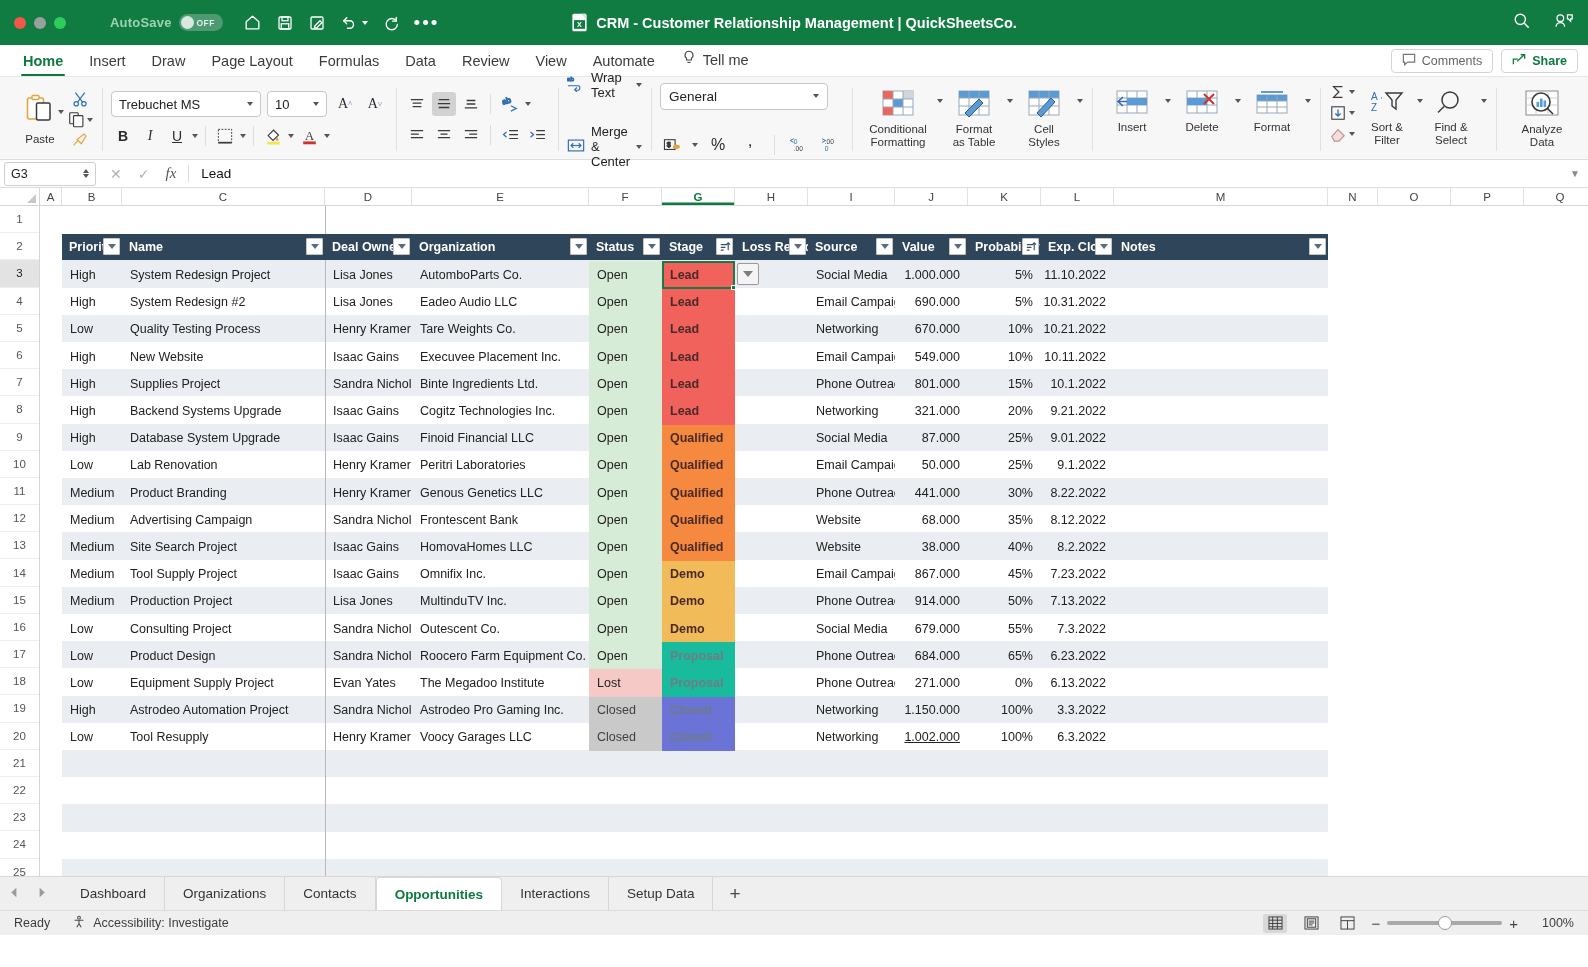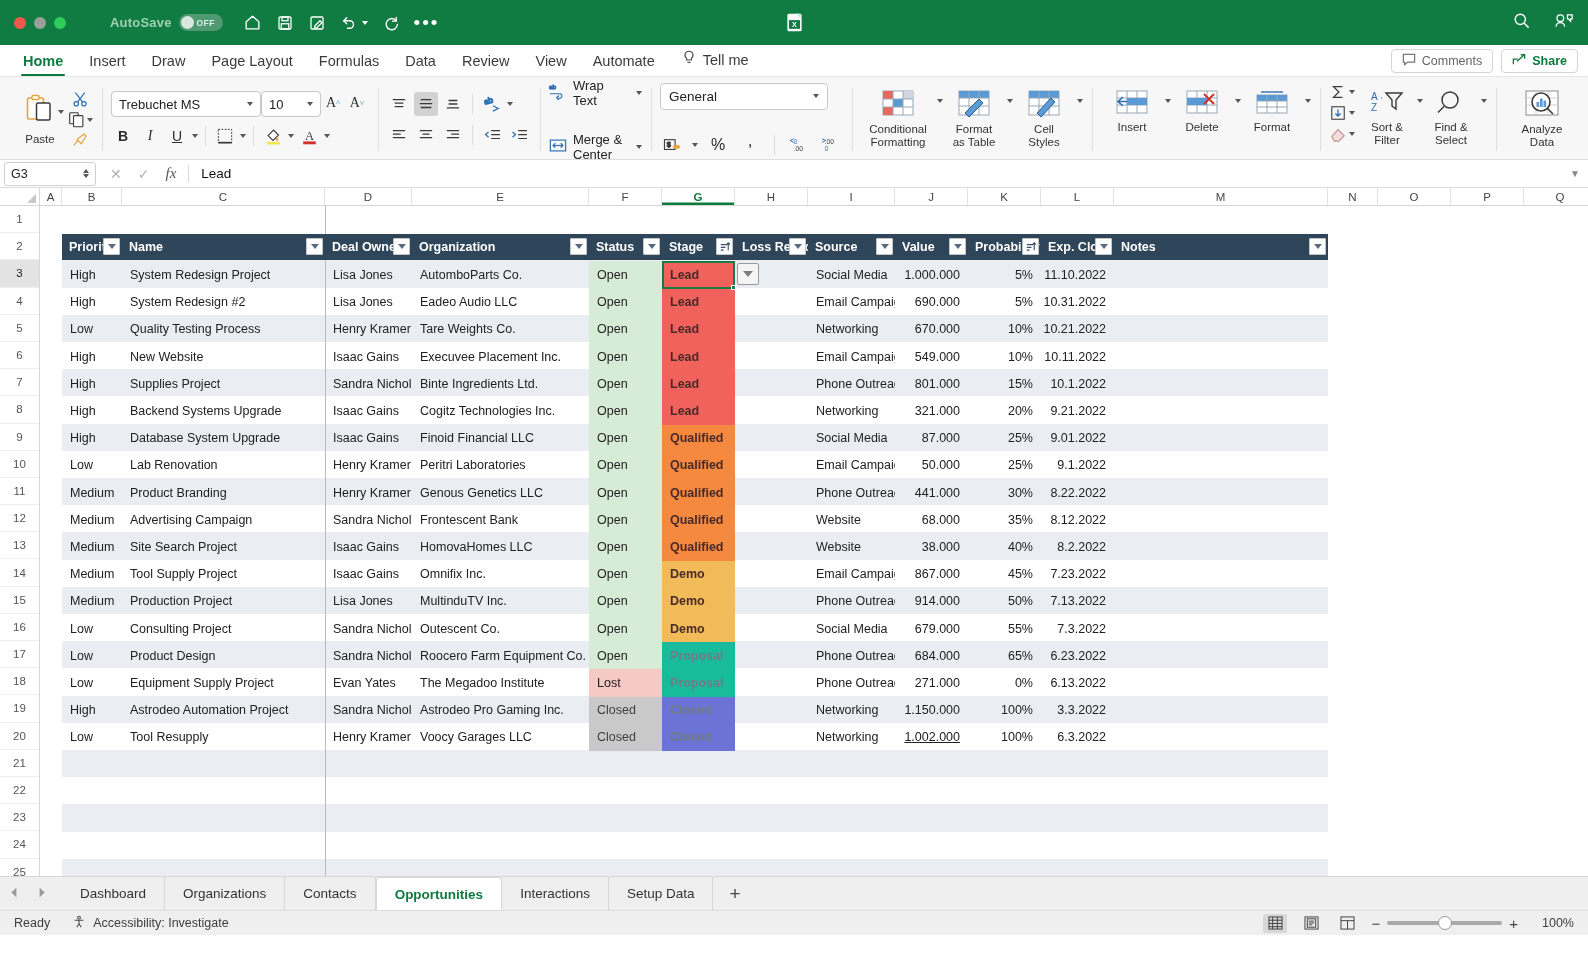--- a/index.html
+++ b/index.html
@@ -268,20 +268,21 @@
     <div class="title-center">
       <div class="tc">
         <span style="font-size:0;">
           <svg width="17" height="19" viewBox="0 0 20 24">
               <rect x="1" y="1" width="18" height="22" rx="2" fill="#fff"></rect>
               <path d="M12 1 h6 v6 z" fill="#cfe6d8"></path>
               <rect x="3" y="9" width="14" height="11" fill="#107c41"></rect>
               <text x="10" y="18" font-size="9" fill="#fff" text-anchor="middle" font-family="Liberation Sans">X</text>
             </svg>
         </span>
+        <span>CRM - Customer Relationship Management | QuickSheetsCo.</span>
       </div>
     </div>
 
     <div class="title-right">
       <span>
         <svg width="19" height="19" viewBox="0 0 24 24" fill="none" stroke="#fff" stroke-width="1.8">
             <circle cx="10.5" cy="10.5" r="6.5"></circle>
             <path d="M15.5 15.5 L21 21"></path>
           </svg>
       </span>
@@ -372,21 +373,21 @@
           <svg width="17" height="17" viewBox="0 0 20 20" fill="none" stroke="#e8a33d" stroke-width="1.4">
               <path d="M2 17 L7 11"></path>
               <path d="M6 10 L11 15 L16.5 6 L14 3.5 Z"></path>
             </svg>
         </div>
       </div>
     </div>
 
     <div class="rgroup">
       <div class="font-col">
-        <div style="display:flex;align-items:flex-start;">
+        <div style="display:flex;align-items:center;gap:6px;">
           <div class="fbox name">
             <span>Trebuchet MS</span>
             <span class="caret"></span>
           </div>
           <div class="fbox size">
             <span>10</span>
             <span class="caret"></span>
           </div>
           <div class="ibtn" style="font-family:'Liberation Serif',serif;">A<sup style="font-size:8px;color:#2f6fb3;">^</sup></div>
           <div class="ibtn" style="font-family:'Liberation Serif',serif;">A<sub style="font-size:8px;color:#2f6fb3;">˅</sub></div>

